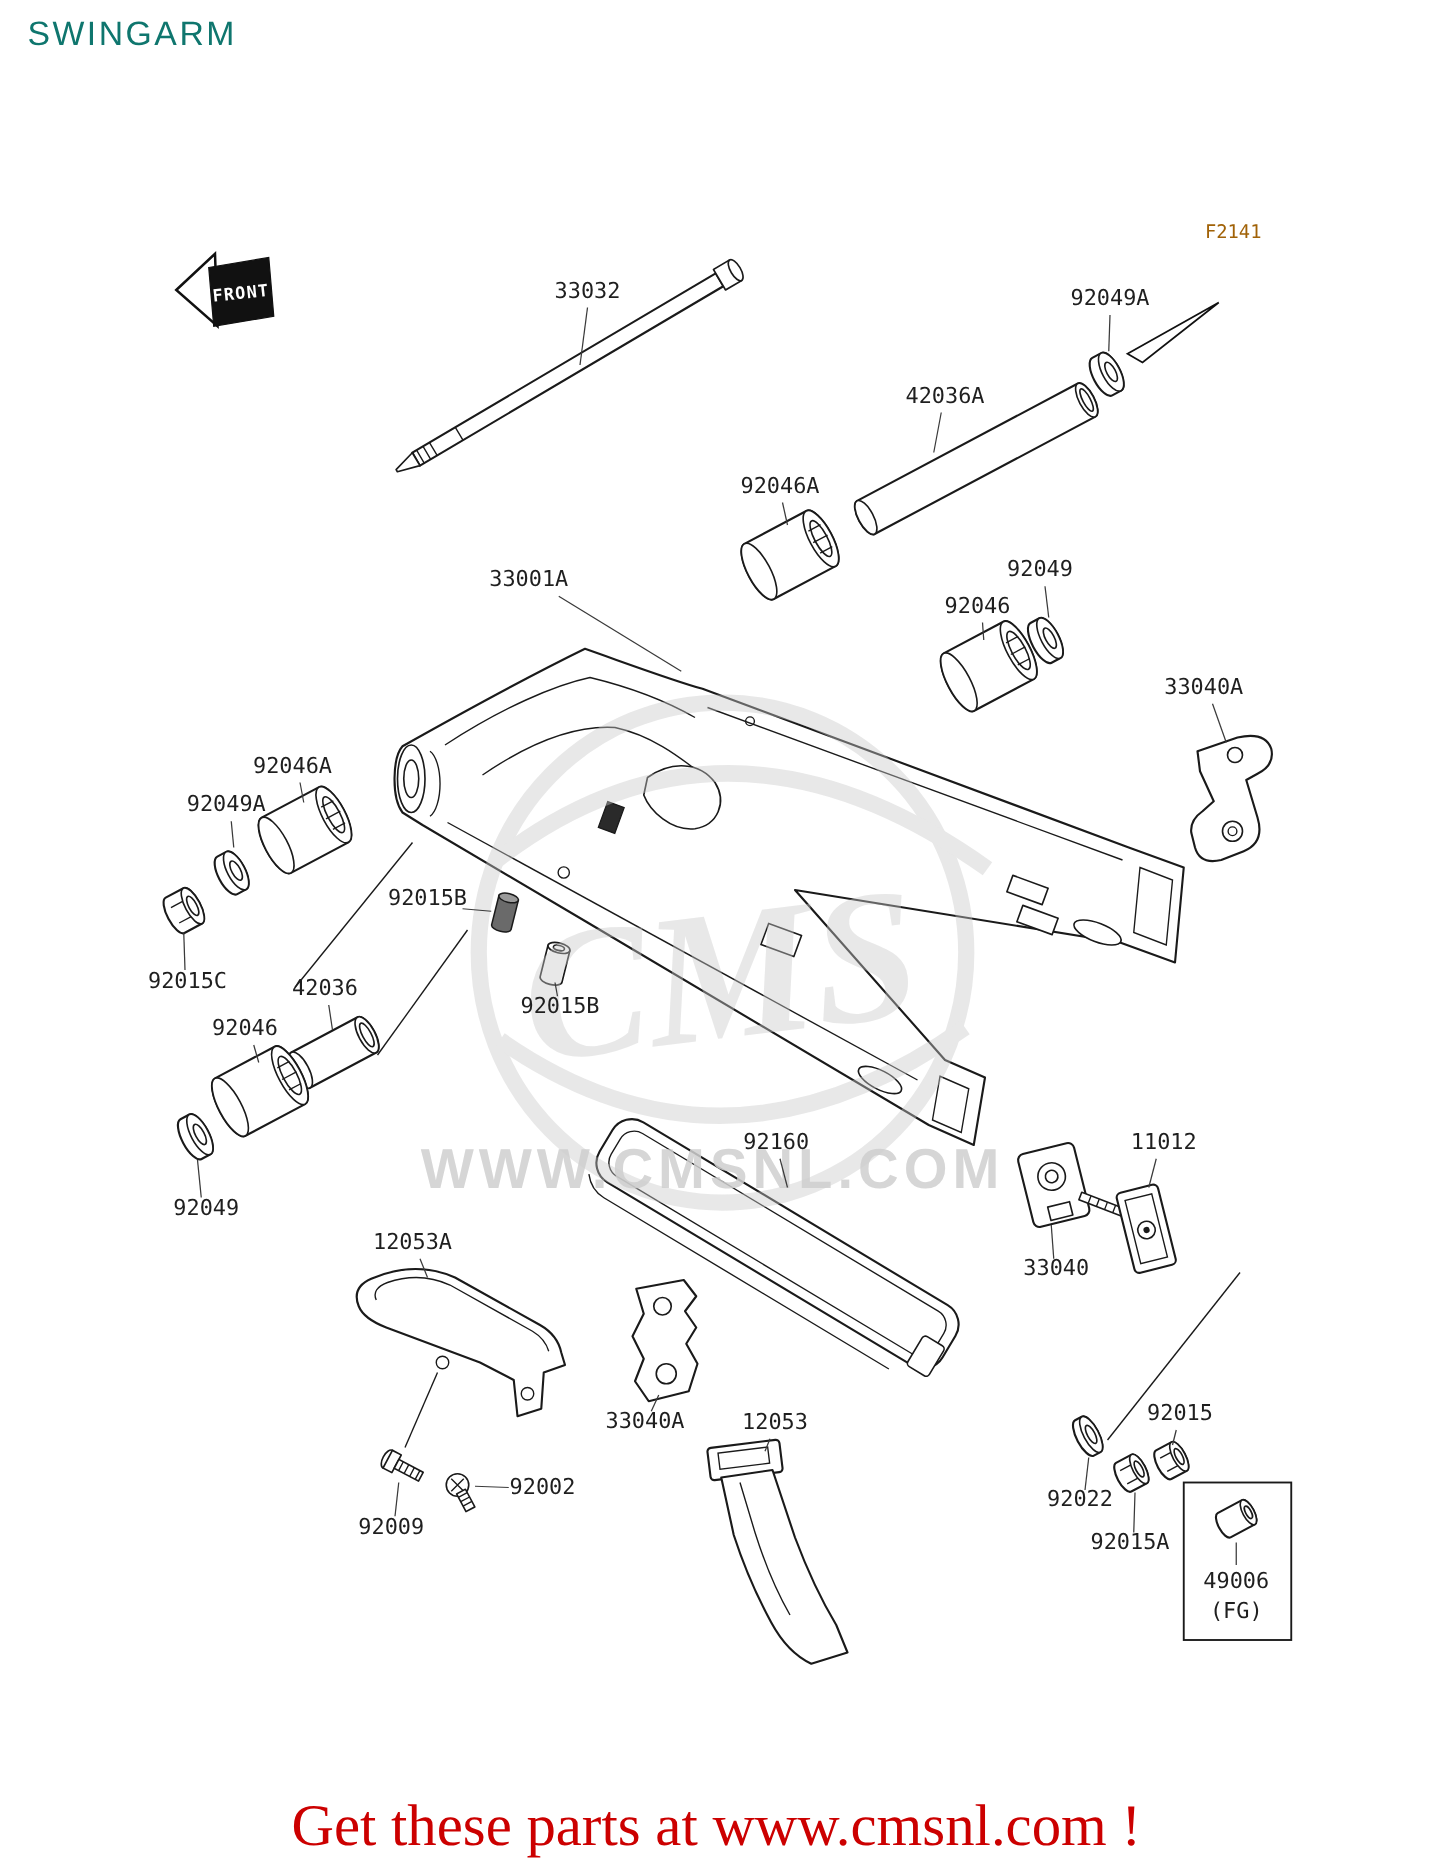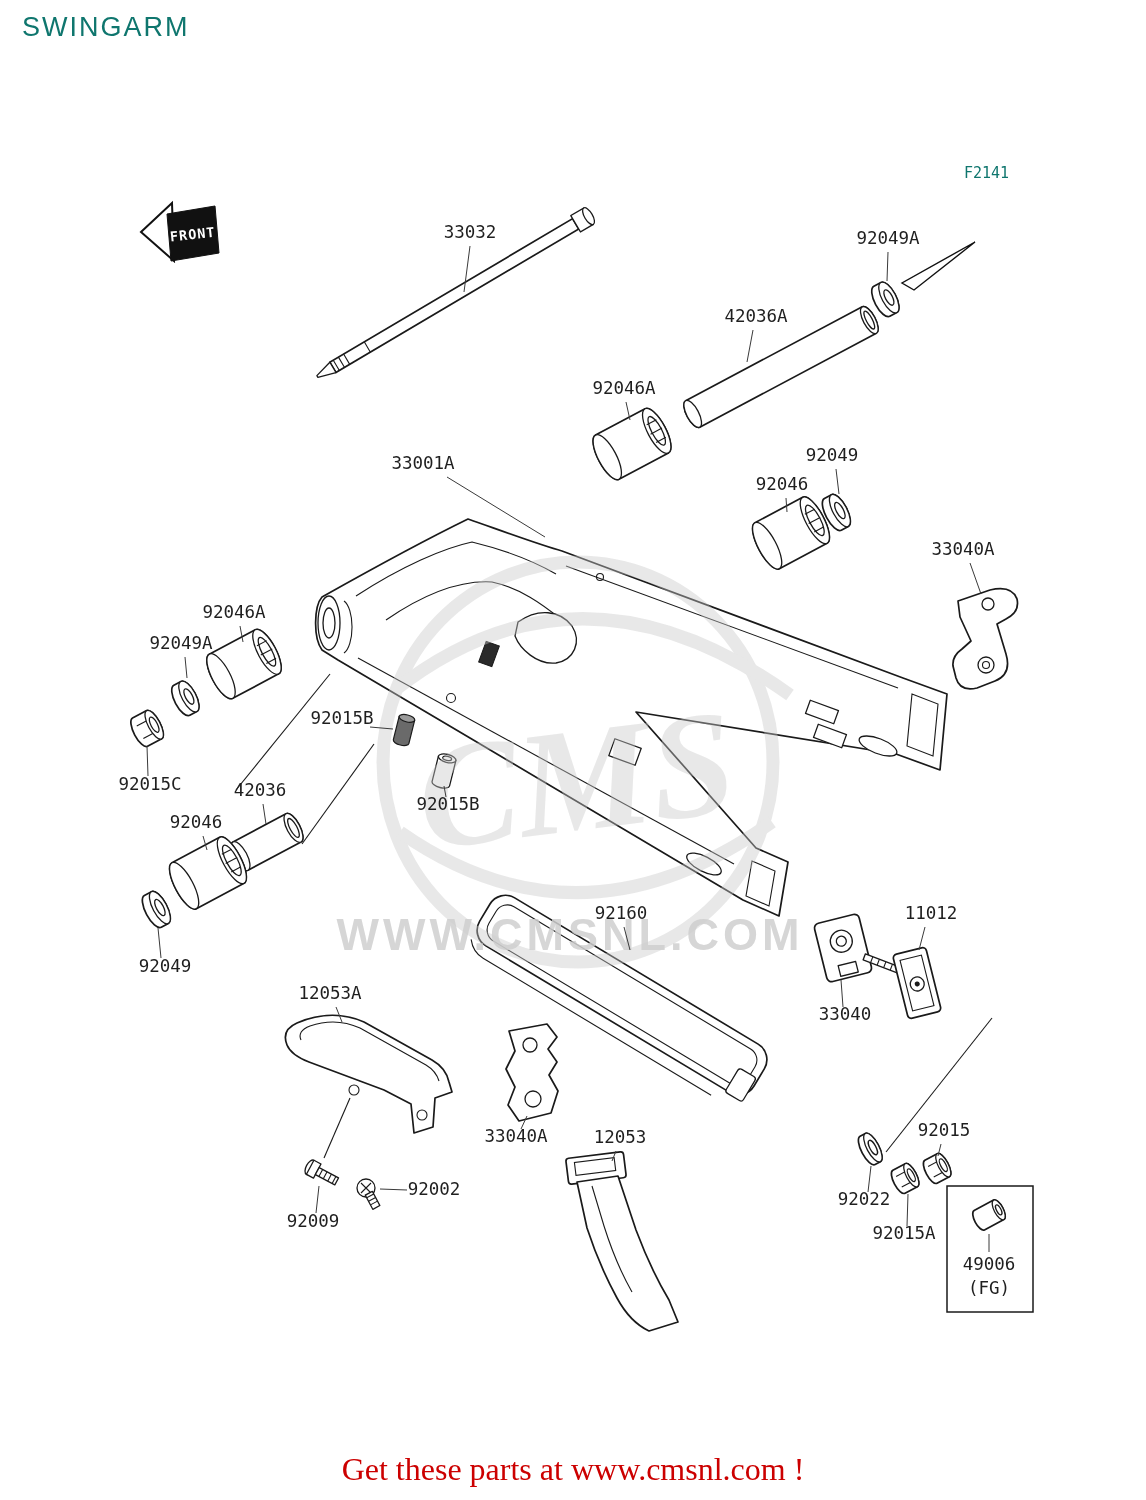--- a/index.html
+++ b/index.html
@@ -1,19 +1,19 @@
 <!DOCTYPE html>
 <html><head>
 <meta charset="utf-8">
 <style>
   html,body{margin:0;padding:0;background:#ffffff;}
   body{width:1146px;height:1500px;position:relative;font-family:"Liberation Sans",sans-serif;overflow:hidden;}
   .page-title{position:absolute;left:22px;top:12px;font-size:27px;letter-spacing:2px;color:#0f766e;font-weight:400;}
-  .fig-code{position:absolute;left:964px;top:164px;font-family:"DejaVu Sans Mono",monospace;font-size:15px;color:#0f766e;text-align:right;}
-  .footer{position:absolute;bottom:12px;width:100%;text-align:center;font-family:"Liberation Serif",serif;font-size:32px;cursor:pointer;}
+  .fig-code{position:absolute;left:964px;top:176px;font-family:"DejaVu Sans Mono",monospace;font-size:15px;color:#a16207;text-align:right;}
+  .footer{position:absolute;bottom:12px;width:100%;text-align:center;font-family:"Liberation Serif",serif;font-size:47px;cursor:pointer;}
   svg.diagram{position:absolute;left:0;top:0;}
   .outline{fill:#ffffff;stroke:#1a1a1a;stroke-width:1.7;stroke-linejoin:round;}
   .detail{fill:#ffffff;stroke:#1a1a1a;stroke-width:1.3;stroke-linejoin:round;}
   .thin{fill:none;stroke:#1a1a1a;stroke-width:1.1;}
   .leader{stroke:#3a3a3a;stroke-width:1;}
   .dark{fill:#2a2a2a;stroke:#1a1a1a;stroke-width:1;}
   .part-label{font-family:"DejaVu Sans Mono",monospace;font-size:17.5px;fill:#1f1f1f;text-anchor:middle;}
   .front-text{font-family:"DejaVu Sans Mono",monospace;font-weight:bold;font-size:13.5px;fill:#ffffff;letter-spacing:1px;text-anchor:middle;}
   .wm-logo{font-family:"Liberation Serif",serif;font-style:italic;font-weight:bold;font-size:150px;fill:#c9c9c9;text-anchor:middle;}
   .wm-site{font-family:"Liberation Sans",sans-serif;font-weight:bold;font-size:45px;letter-spacing:4px;fill:#cfcfcf;text-anchor:middle;}

